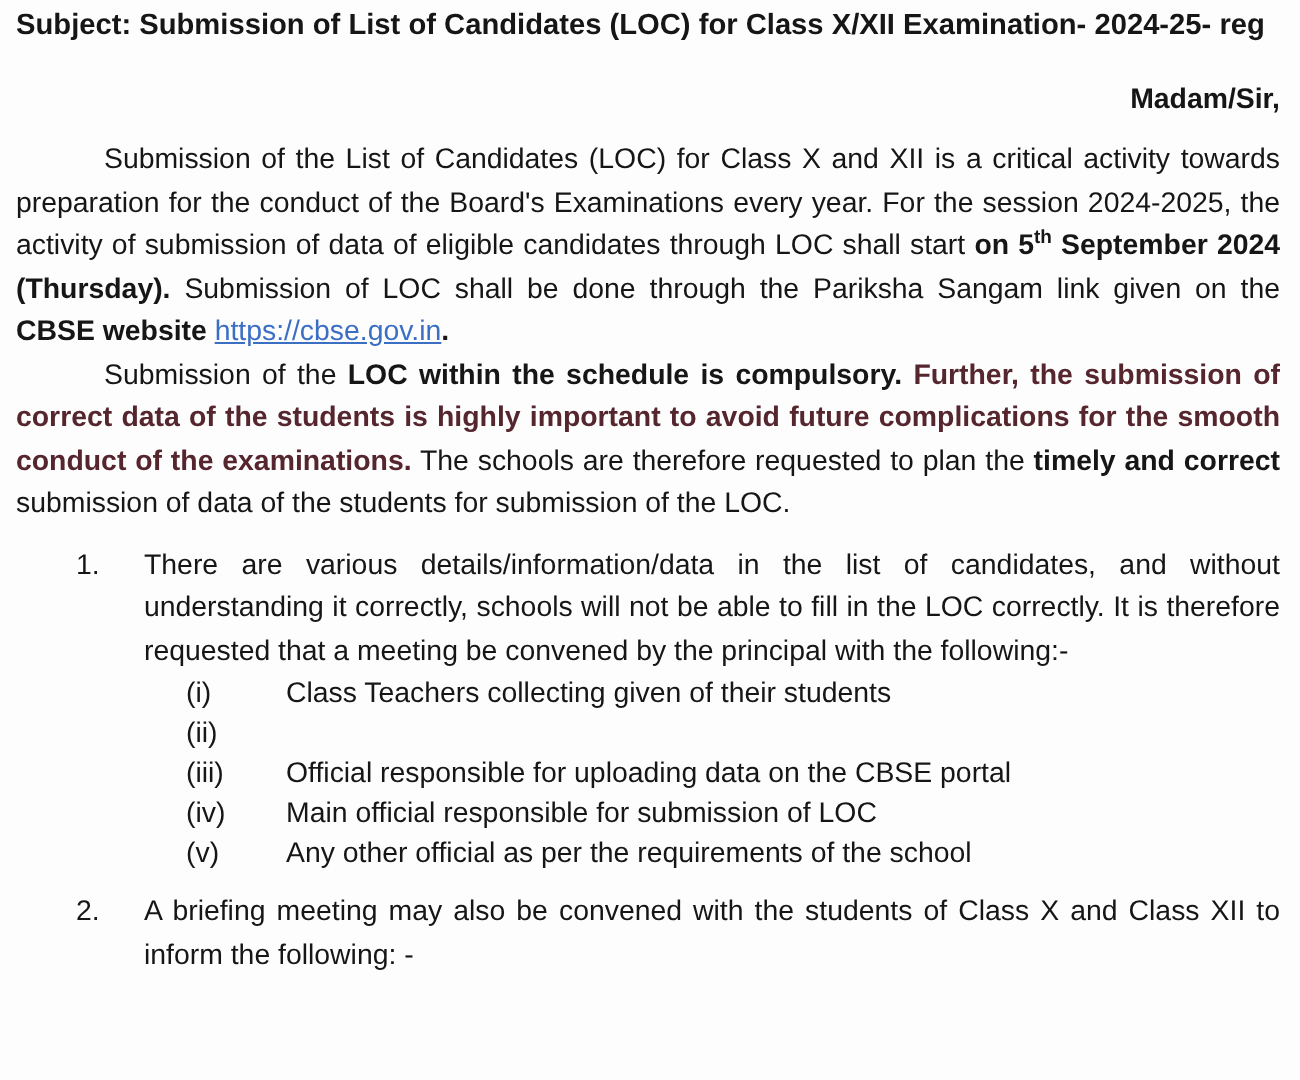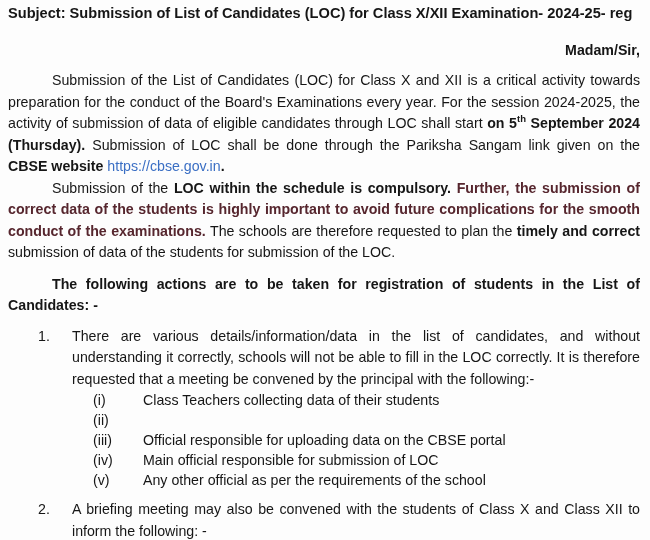--- a/index.html
+++ b/index.html
@@ -31,39 +31,38 @@
   .heading{margin-top:10px;font-weight:bold;}
   .list{margin-top:1px;margin-left:30px;}
   .li{display:flex;margin-top:9px;}
   .li .marker{width:34px;flex:none;}
   .li-body{flex:1;text-align:justify;}
   .sublist{margin-left:21px;margin-top:0;}
   .sli{display:flex;line-height:20px;text-align:left;}
   .smarker{width:50px;flex:none;}
   .b{font-weight:bold;}
   .bm{font-weight:bold;color:var(--maroon);}
-  .link{color:var(--link);}
+  .link{color:var(--link);text-decoration:underline;}
   sup{font-size:9.5px;line-height:0;}
 </style>
 </head>
 <body>
 
 <div class="page">
   <div class="subject">Subject: Submission of List of Candidates (LOC) for Class X/XII Examination- 2024-25- reg</div>
   <div class="salutation">Madam/Sir,</div>
   <div class="para indent p1"><span>Submission of the List of Candidates (LOC) for Class X and XII is a critical activity towards preparation for the conduct of the Board's Examinations every year. For the session 2024-2025, the activity of submission of data of eligible candidates through LOC shall start </span><span class="b">on 5</span><sup class="b sup">th</sup><span class="b"> September 2024 (Thursday).</span><span> Submission of LOC shall be done through the Pariksha Sangam link given on the </span><span class="b">CBSE website </span><span class="link">https://cbse.gov.in</span><span class="b">.</span></div>
   <div class="para indent p2"><span>Submission of the </span><span class="b">LOC within the schedule is compulsory. </span><span class="bm">Further, the submission of correct data of the students is highly important to avoid future complications for the smooth conduct of the examinations.</span><span> The schools are therefore requested to plan the </span><span class="b">timely and correct</span><span> submission of data of the students for submission of the LOC.</span></div>
-  <div class="para indent heading"><span class="b">The following actions are to be taken for registration of students in the List of Candidates: -</span></div>
   <div class="list">
       <div class="li">
         <span class="marker">1.</span>
         <div class="li-body"><span>There are various details/information/data in the list of candidates, and without understanding it correctly, schools will not be able to fill in the LOC correctly. It is therefore requested that a meeting be convened by the principal with the following:-</span><div class="sublist">
             <div class="sli">
               <span class="smarker">(i)</span>
-              <span class="stext">Class Teachers collecting data of their students</span>
+              <span class="stext">Class Teachers collecting given of their students</span>
             </div>
             <div class="sli">
               <span class="smarker">(ii)</span>
             </div>
             <div class="sli">
               <span class="smarker">(iii)</span>
               <span class="stext">Official responsible for uploading data on the CBSE portal</span>
             </div>
             <div class="sli">
               <span class="smarker">(iv)</span>

